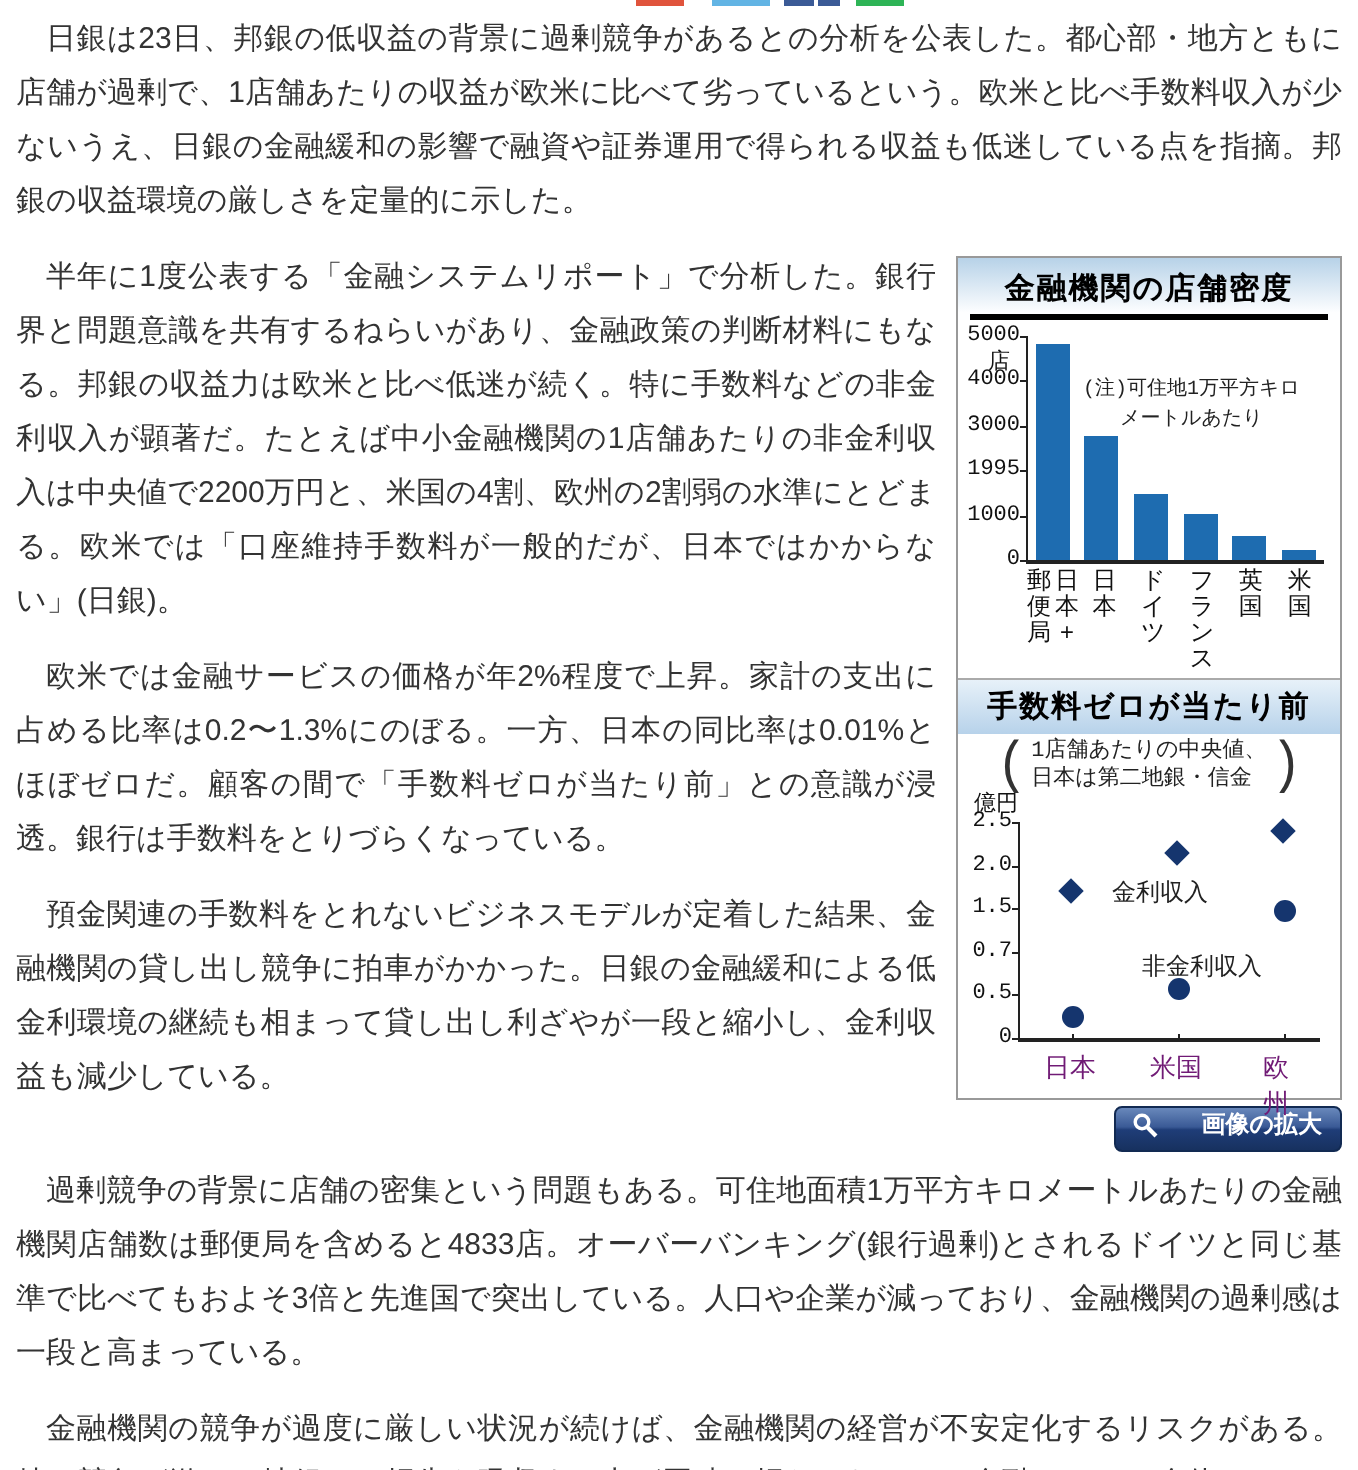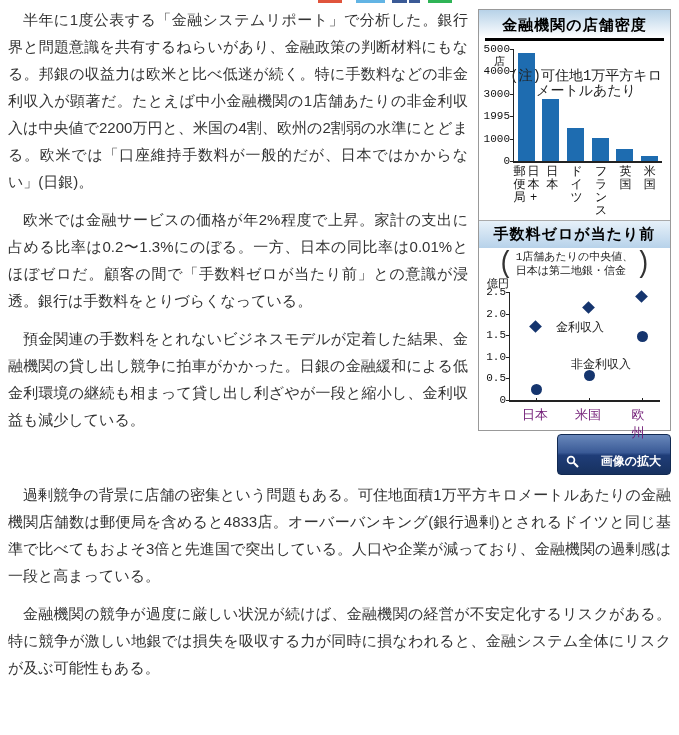--- a/index.html
+++ b/index.html
@@ -22,21 +22,21 @@
   .bc-body{display:flex;padding:8px 8px 0 4px;}
   .bc-yaxis{width:30px;position:relative;height:112px;flex:none;}
   .ylab{position:absolute;right:3px;font-size:11px;color:#111;line-height:12px;}
   .bc-unit{position:absolute;right:8px;top:5px;font-size:11px;color:#111;}
   .bc-plot{flex:1;position:relative;height:112px;border-left:1px solid #222;
            border-bottom:2px solid #222;display:flex;align-items:flex-end;
            justify-content:space-around;}
   .ytick{position:absolute;left:-4px;width:4px;height:1px;background:#222;}
   .xtick{position:absolute;bottom:-2px;width:1px;height:4px;background:#222;}
   .bar{width:17px;background:#1e6cb0;}
-  .bc-note{position:absolute;top:20px;right:0;font-size:14px;line-height:15px;
+  .bc-note{position:absolute;top:20px;right:12px;font-size:10px;line-height:15px;
            color:#222;text-align:left;white-space:nowrap;}
   .bc-note .n2{display:block;text-align:center;}
   .bc-xlabels{display:flex;justify-content:space-around;padding:3px 8px 2px 34px;}
   .xslot{flex:1;display:flex;justify-content:center;}
   .vcols{display:flex;flex-direction:row-reverse;gap:1px;}
   .vcol span{display:block;width:13px;font-size:12px;line-height:13px;
              text-align:center;color:#111;}
   .c2-head{background:linear-gradient(#e7f1f9,#b7d2ea);border-top:1px solid #aaa;
            padding:4px 2px;text-align:center;font-weight:bold;font-size:15px;
            color:#000;letter-spacing:1px;}
@@ -53,35 +53,36 @@
   .dot{position:absolute;width:11px;height:11px;border-radius:50%;background:#15356e;}
   .slabel{position:absolute;font-size:12px;color:#222;white-space:nowrap;}
   .sc-xlabels{position:relative;height:22px;margin:2px 10px 4px 30px;}
   .sc-xlabels span{position:absolute;top:2px;transform:translateX(-50%);
                    font-size:13px;color:#701a75;}
   
   .zoom-row{text-align:right;margin-top:3px;}
   .zoom-btn{display:inline-flex;align-items:center;gap:22px;cursor:pointer;
             background:linear-gradient(#6988bb 0%,#3a5a96 45%,#1f3d78 52%,#17315f 100%);
             border:1px solid #122a52;border-radius:4px;color:#fff;
-            font-size:12px;font-weight:bold;padding:18px 9px 4px 8px;
+            font-size:12px;font-weight:bold;padding:0 9px 4px 8px;
             font-family:inherit;}
 </style>
 </head>
 <body>
 
 <div class="share-bar">
     <div class="share-sliver" style="left: 318px; width: 24px; background: rgb(224, 84, 60);"></div>
     <div class="share-sliver" style="left: 356px; width: 29px; background: rgb(98, 180, 228);"></div>
     <div class="share-sliver" style="left: 392px; width: 15px; background: rgb(59, 90, 150);"></div>
     <div class="share-sliver" style="left: 409px; width: 11px; background: rgb(59, 90, 150);"></div>
     <div class="share-sliver" style="left: 428px; width: 24px; background: rgb(46, 180, 86);"></div>
   </div>
 
 <div class="article">
+  <p>日銀は23日、邦銀の低収益の背景に過剰競争があるとの分析を公表した。都心部・地方ともに店舗が過剰で、1店舗あたりの収益が欧米に比べて劣っているという。欧米と比べ手数料収入が少ないうえ、日銀の金融緩和の影響で融資や証券運用で得られる収益も低迷している点を指摘。邦銀の収益環境の厳しさを定量的に示した。</p>
 
   <aside class="figure-float">
     <div class="panel">
 
       <div class="c1-head">
         <div class="c1-title">金融機関の店舗密度</div>
       </div>
       <div class="bc-body">
         <div class="bc-yaxis">
           <div class="bc-unit">店</div>
@@ -178,21 +179,21 @@
           <span style="display:block">1店舗あたりの中央値、</span>
           <span style="display:block">日本は第二地銀・信金</span>
         </span>
         <span class="paren">)</span>
       </div>
       <div class="sc-unit">億円</div>
       <div class="sc-body">
         <div class="sc-yaxis">
             <div class="ylab" style="bottom: -6px;">0</div>
             <div class="ylab" style="bottom: 15.6px;">0.5</div>
-            <div class="ylab" style="bottom: 37.2px;">1.0</div>
+            <div class="ylab" style="bottom: 37.2px;">0.7</div>
             <div class="ylab" style="bottom: 58.8px;">1.5</div>
             <div class="ylab" style="bottom: 80.4px;">2.0</div>
             <div class="ylab" style="bottom: 102px;">2.5</div>
           </div>
         <div class="sc-plot">
             <div class="ytick" style="bottom: -1px;"></div>
             <div class="ytick" style="bottom: 20.6px;"></div>
             <div class="ytick" style="bottom: 42.2px;"></div>
             <div class="ytick" style="bottom: 63.8px;"></div>
             <div class="ytick" style="bottom: 85.4px;"></div>

